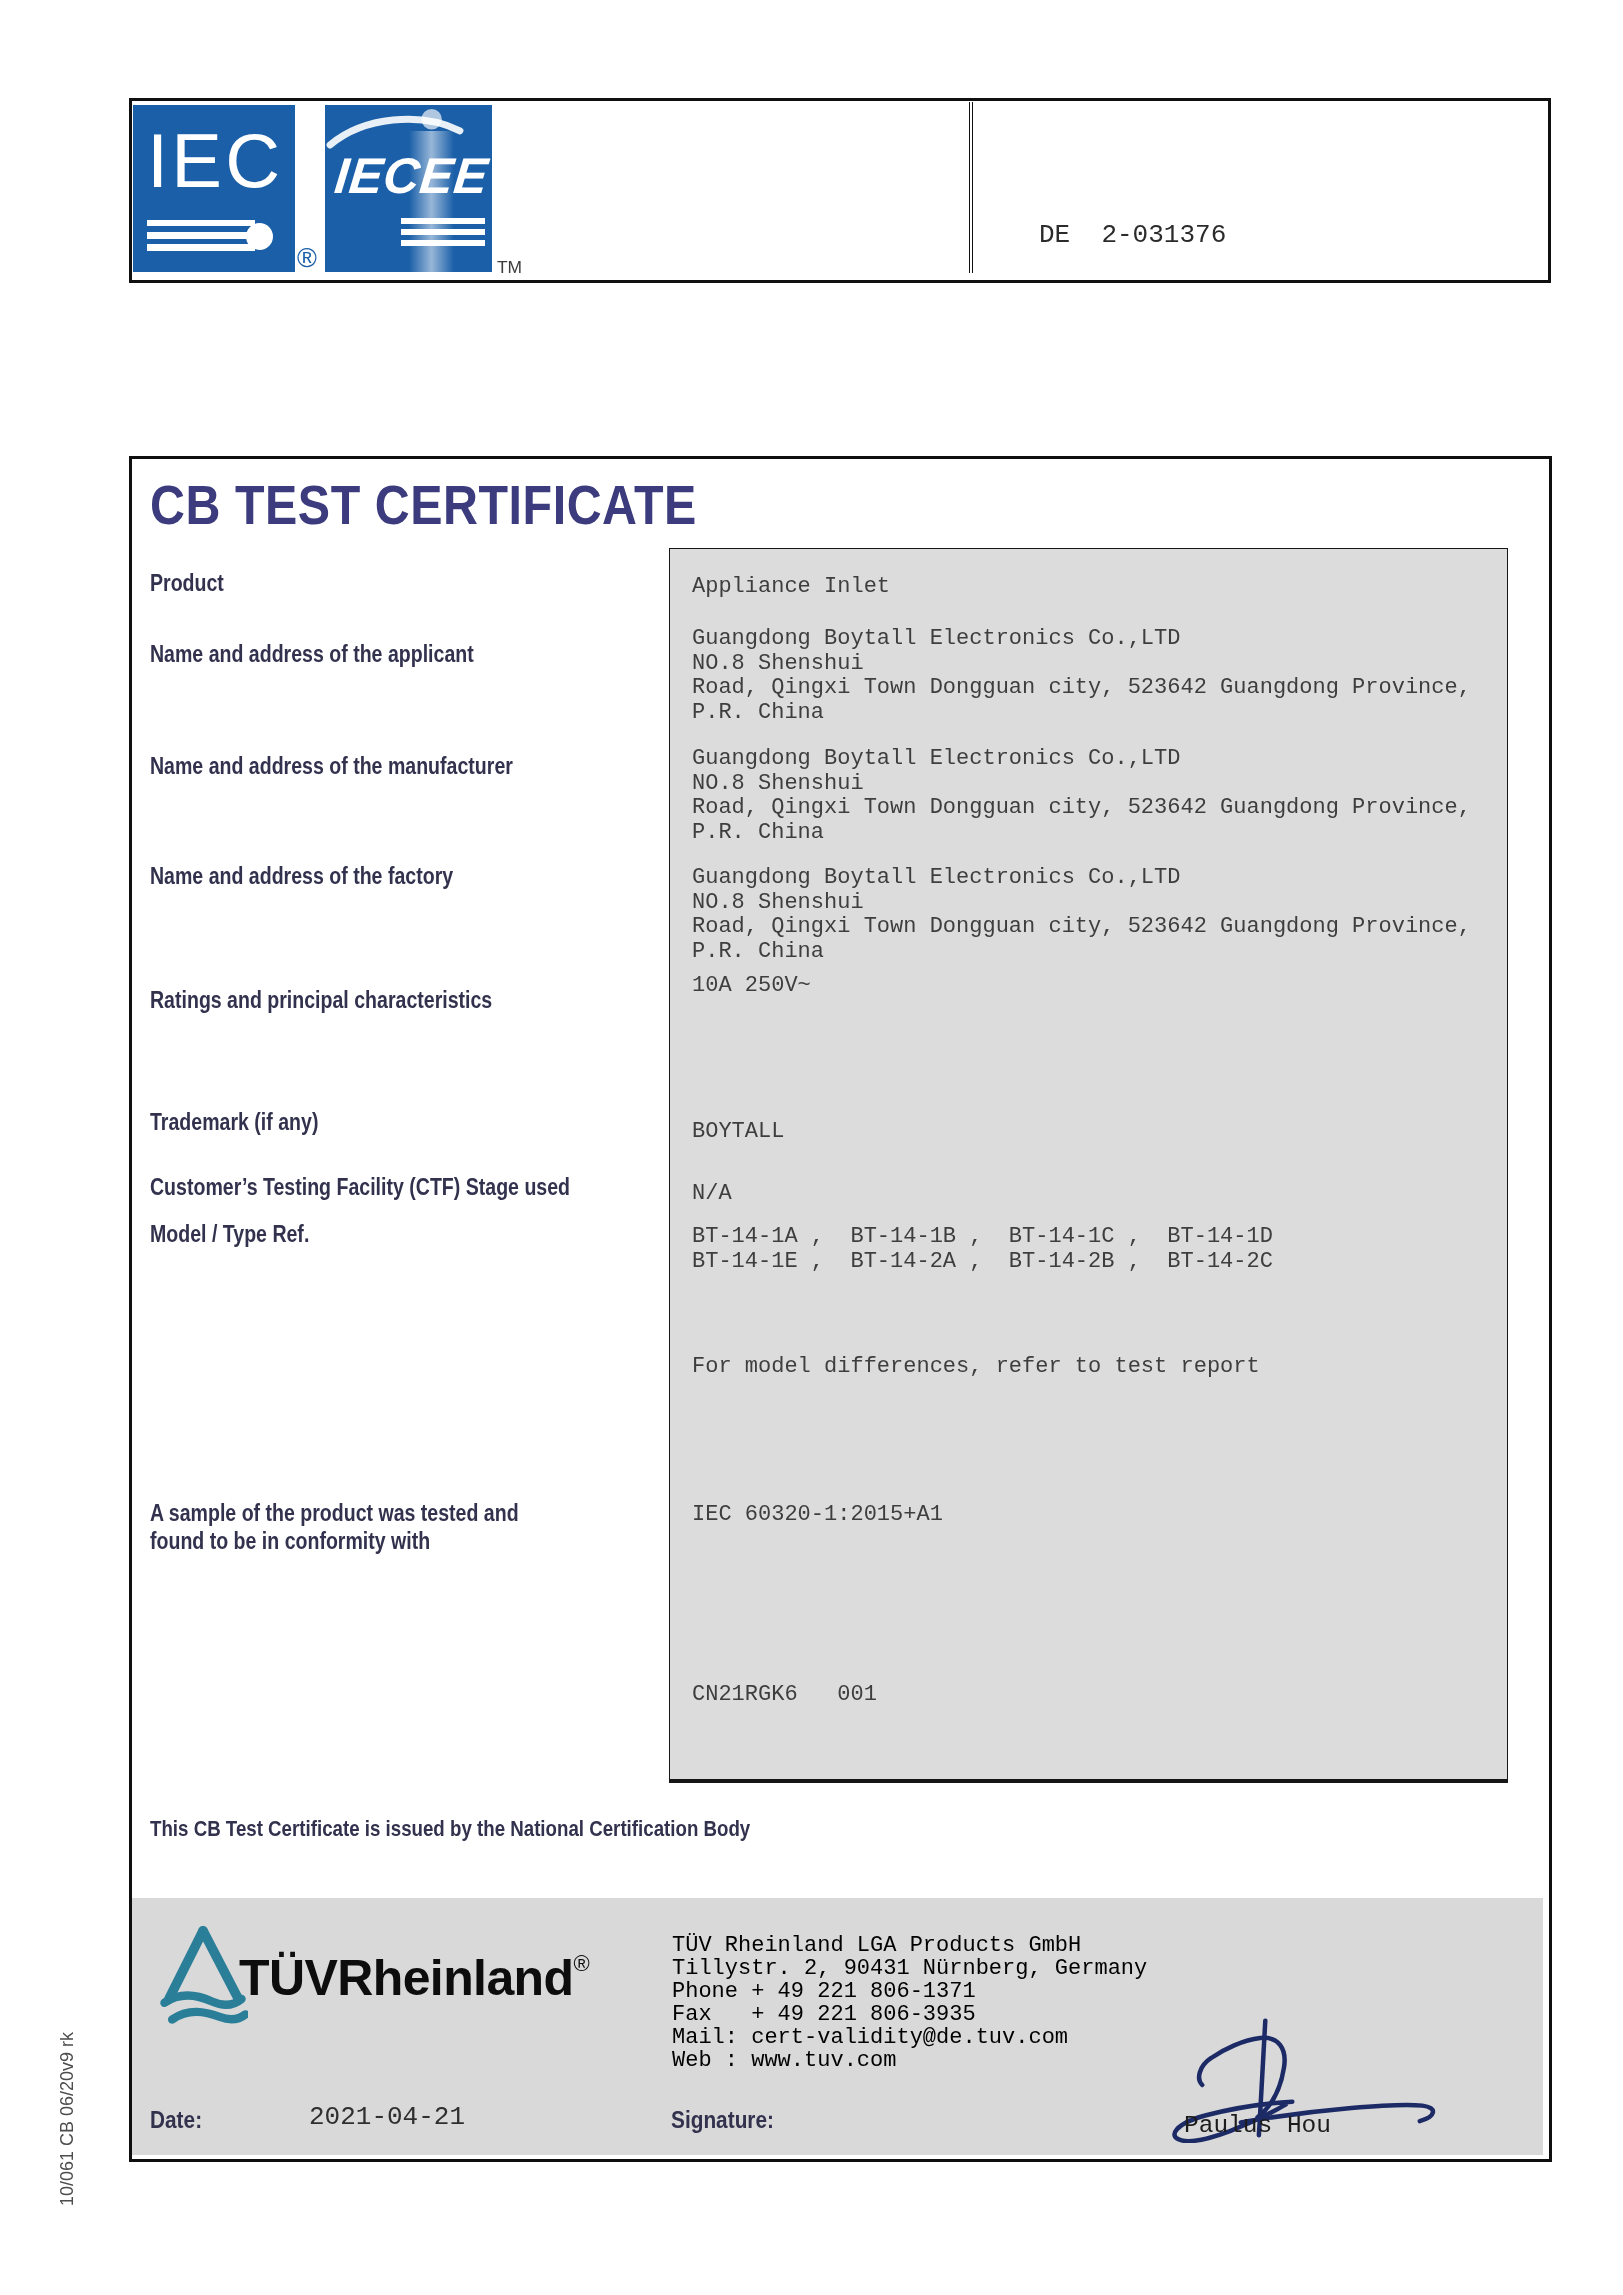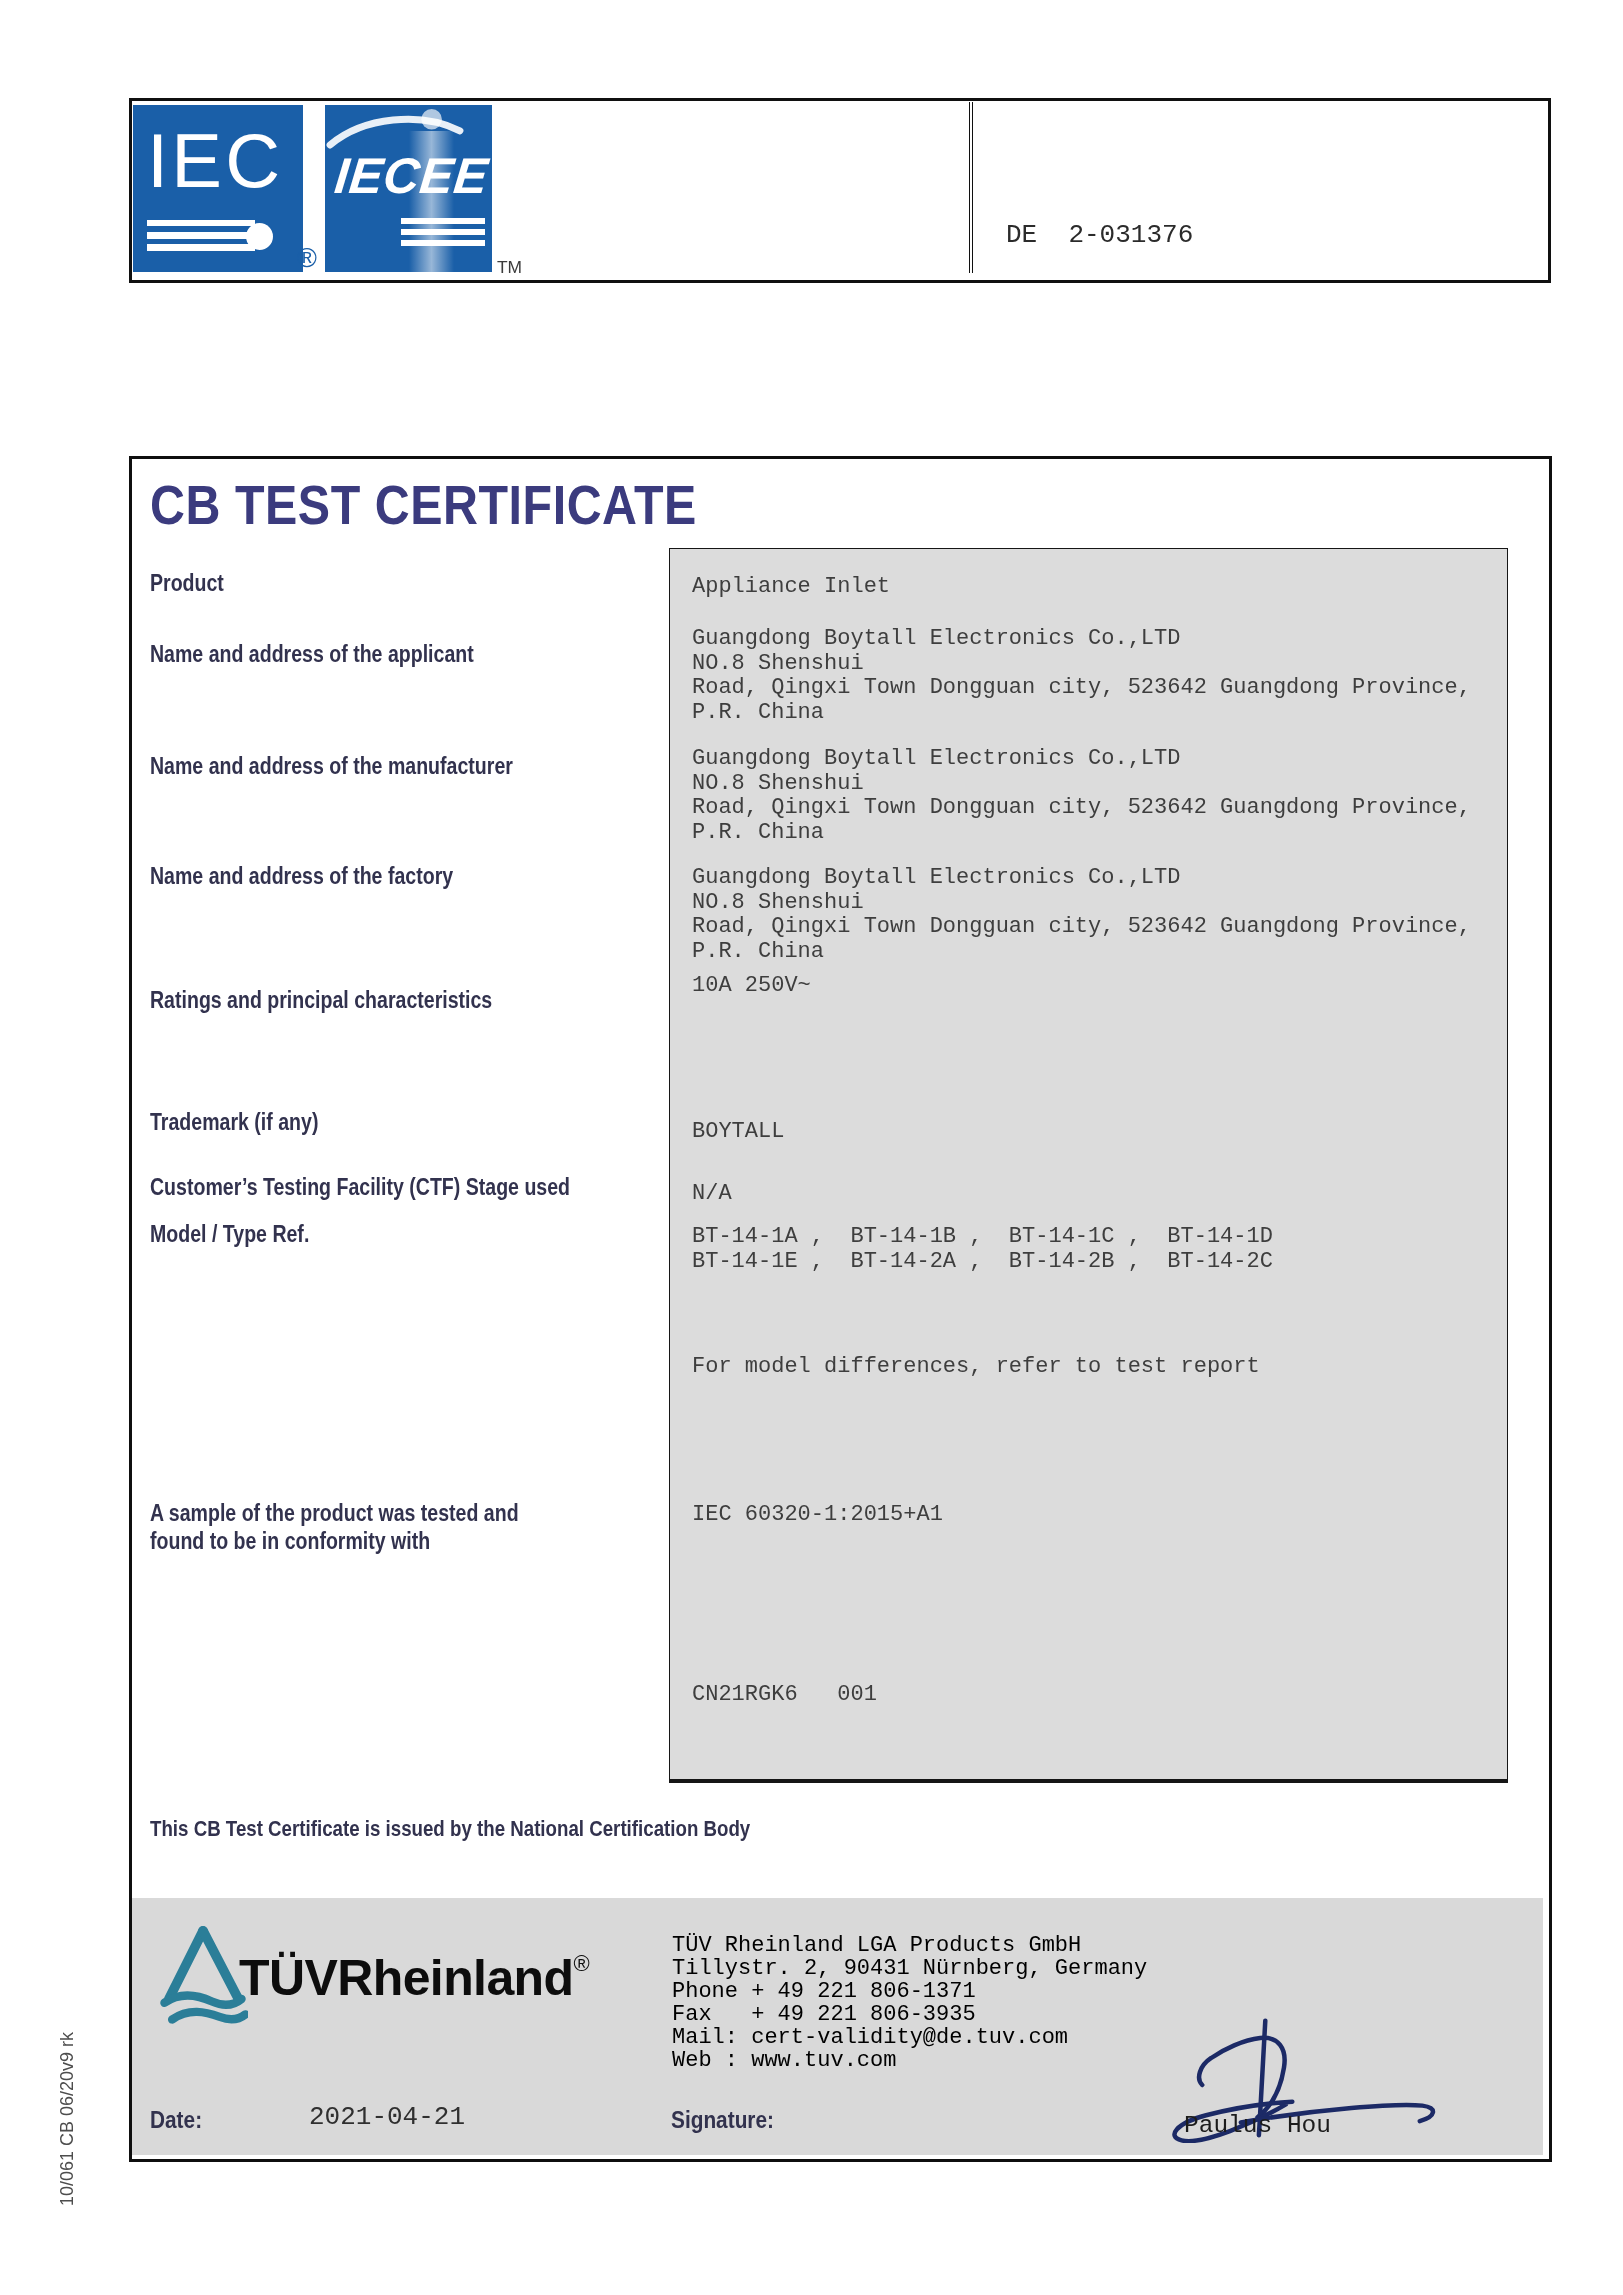--- a/index.html
+++ b/index.html
@@ -8,38 +8,38 @@
     width:1623px;height:2295px;
     background:#ffffff;
     font-family:"Liberation Sans", sans-serif;
     overflow:hidden;
   }
   .cond{display:inline-block;transform-origin:0 50%;white-space:pre-line;}
   .mono{font-family:"Liberation Mono","DejaVu Sans Mono",monospace;white-space:pre-wrap;}
 
   
   .header-box{position:absolute;left:129px;top:98px;width:1416px;height:179px;border:3.9px solid #101010;background:#fff;}
-  .iec-block{position:absolute;left:133px;top:105px;width:162px;height:167px;background:#1a5fa8;padding-left:8px;}
+  .iec-block{position:absolute;left:133px;top:105px;width:162px;height:167px;background:#1a5fa8;}
   .iec-text{position:absolute;left:14px;top:11.6px;color:#fff;font-size:76px;font-weight:500;letter-spacing:3.2px;}
   .iec-bars{position:absolute;left:14px;top:115px;}
   .iec-bar{width:108px;height:6.4px;background:#fff;margin-bottom:5.8px;}
   .iec-dot{position:absolute;left:113px;top:118px;width:27px;height:27px;border-radius:50%;background:#fff;}
   .reg-mark{position:absolute;left:297px;top:243px;color:#1a5fa8;font-size:27px;font-weight:400;}
   .iecee-block{position:absolute;left:325px;top:105px;width:167px;height:167px;background:#1a5fa8;overflow:hidden;}
   .iecee-text{position:absolute;left:10.3px;top:42px;color:#fff;font-size:50px;font-weight:800;font-style:italic;transform:skewX(-6deg);letter-spacing:0.6px;}
   .iecee-swoosh{position:absolute;left:0;top:0;}
   .iecee-bars{position:absolute;left:76px;top:113px;}
   .iecee-bar{width:84px;height:5.8px;background:#fff;margin-bottom:5.1px;}
   .iecee-col{position:absolute;left:84px;top:26px;width:45px;height:142px;background:linear-gradient(90deg,rgba(255,255,255,0),rgba(255,255,255,.55),rgba(255,255,255,0));}
   .tm-mark{position:absolute;left:497px;top:257px;color:#3c3c3c;font-size:17.4px;}
   .ref-box{position:absolute;left:969px;top:102px;width:575px;height:171px;border-left:4.5px double #101010;}
   .ref-head{position:absolute;left:0;top:0;right:0;height:94px;background:#1a5fa8;display:flex;align-items:center;justify-content:center;}
   .ref-head span{color:#fff;font-size:30px;}
   .ref-body{position:absolute;left:0;top:94px;right:0;bottom:0;background:#fff;display:flex;align-items:center;}
-  .ref-body span{margin-left:33px;font-size:26px;color:#2b2b2b;}
+  .ref-body span{margin-left:66px;font-size:26px;color:#2b2b2b;}
 
   
   .banner{position:absolute;left:129px;top:295px;width:1420px;height:153px;background:#1a5fa8;border:1.9px solid #151515;}
   .banner-text{position:absolute;left:19.3px;top:24.5px;color:#fff;font-size:32px;font-weight:700;line-height:57px;transform:scaleX(.9);transform-origin:0 0;white-space:pre-line;}
 
   
   .main-box{position:absolute;left:129px;top:456px;width:1417px;height:1700px;border:3.2px solid #0f0f0f;background:#fff;}
   .cb-title{position:absolute;left:150px;top:473px;color:#3b3b7e;font-size:55px;font-weight:800;letter-spacing:0.6px;}
   .cb-title .cond{transform:scaleX(.88);}
   .field-label{position:absolute;left:150px;color:#32324e;font-size:23px;font-weight:700;line-height:28px;}

